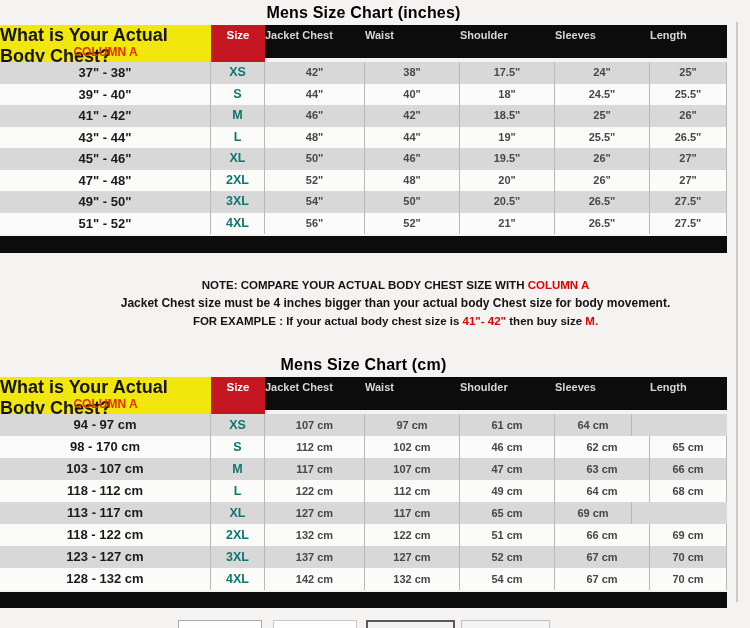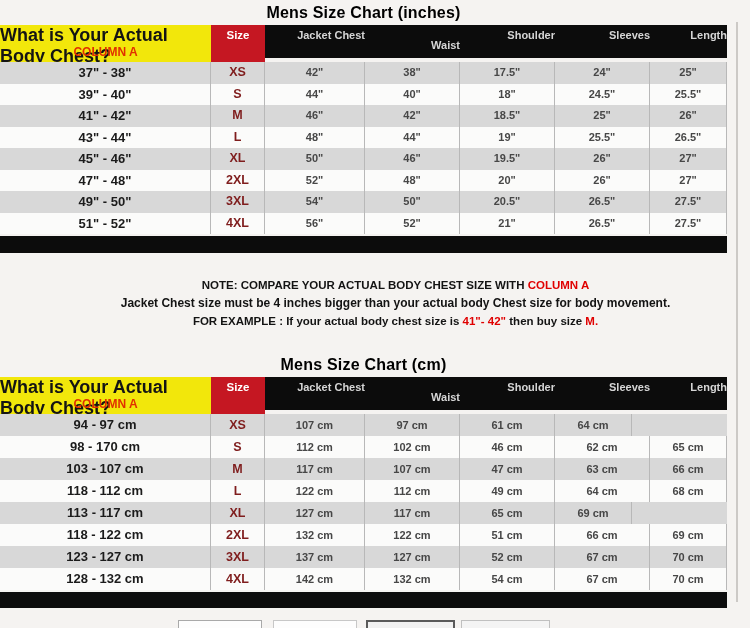--- a/index.html
+++ b/index.html
@@ -25,39 +25,39 @@
   .col-a{position:absolute;left:0;top:0;width:211px;height:37px;background:#f2e70b;box-sizing:border-box;}
   .col-a .q{height:20px;line-height:21px;text-align:left;font-weight:bold;font-size:18px;color:#141414;}
   .col-a .ca{height:17px;line-height:14px;text-align:center;font-weight:bold;font-size:12px;color:#e13000;}
   .size-cell{
     position:absolute;left:211px;top:0;width:54px;height:37px;background:#c51722;
     color:#fff;font-weight:bold;font-size:11.5px;text-align:center;
     padding-top:4px;box-sizing:border-box;
   }
   .meas{position:absolute;left:265px;top:0;width:462px;height:33px;background:#0c0c0c;}
   .mh{
-    position:absolute;top:4px;text-align:right;
+    position:absolute;top:4px;text-align:left;
     color:#d6d6d6;font-weight:bold;font-size:11px;
   }
   .mh0{left:0;width:100px;}
-  .mh1{left:100px;width:95px;margin-top:10px;}
+  .mh1{left:100px;width:95px;}
   .mh2{left:195px;width:95px;}
   .mh3{left:290px;width:95px;}
   .mh4{left:385px;width:77px;}
 
   
   .rows{position:absolute;left:0;top:37px;width:727px;}
   .row{display:flex;width:727px;}
   .t-in .row{height:21.5px;line-height:21.5px;}
   .t-cm .row{height:22px;line-height:22px;}
   .row:nth-child(odd){background:#d8d8d8;}
   .row:nth-child(even){background:#fbfbfa;}
   .row > div{box-sizing:border-box;text-align:center;border-right:1px solid #b8b8b8;}
   .c-chest{width:211px;font-weight:bold;font-size:13px;color:#1b1b1b;}
-  .c-size{width:54px;font-weight:bold;font-size:12.5px;color:#7f1d1d;}
+  .c-size{width:54px;font-weight:bold;font-size:12.5px;color:#0f766e;}
   .c-val{font-size:11px;font-weight:bold;color:#474747;}
   .vc0{width:100px;}
   .vc1{width:95px;}
   .vc2{width:95px;}
   .vc3{width:95px;}
   .vc4{width:77px;}
 
   
   .endbar{position:absolute;left:0;width:727px;background:#0c0c0c;}
   .t-in .endbar{top:211px;height:17px;}

